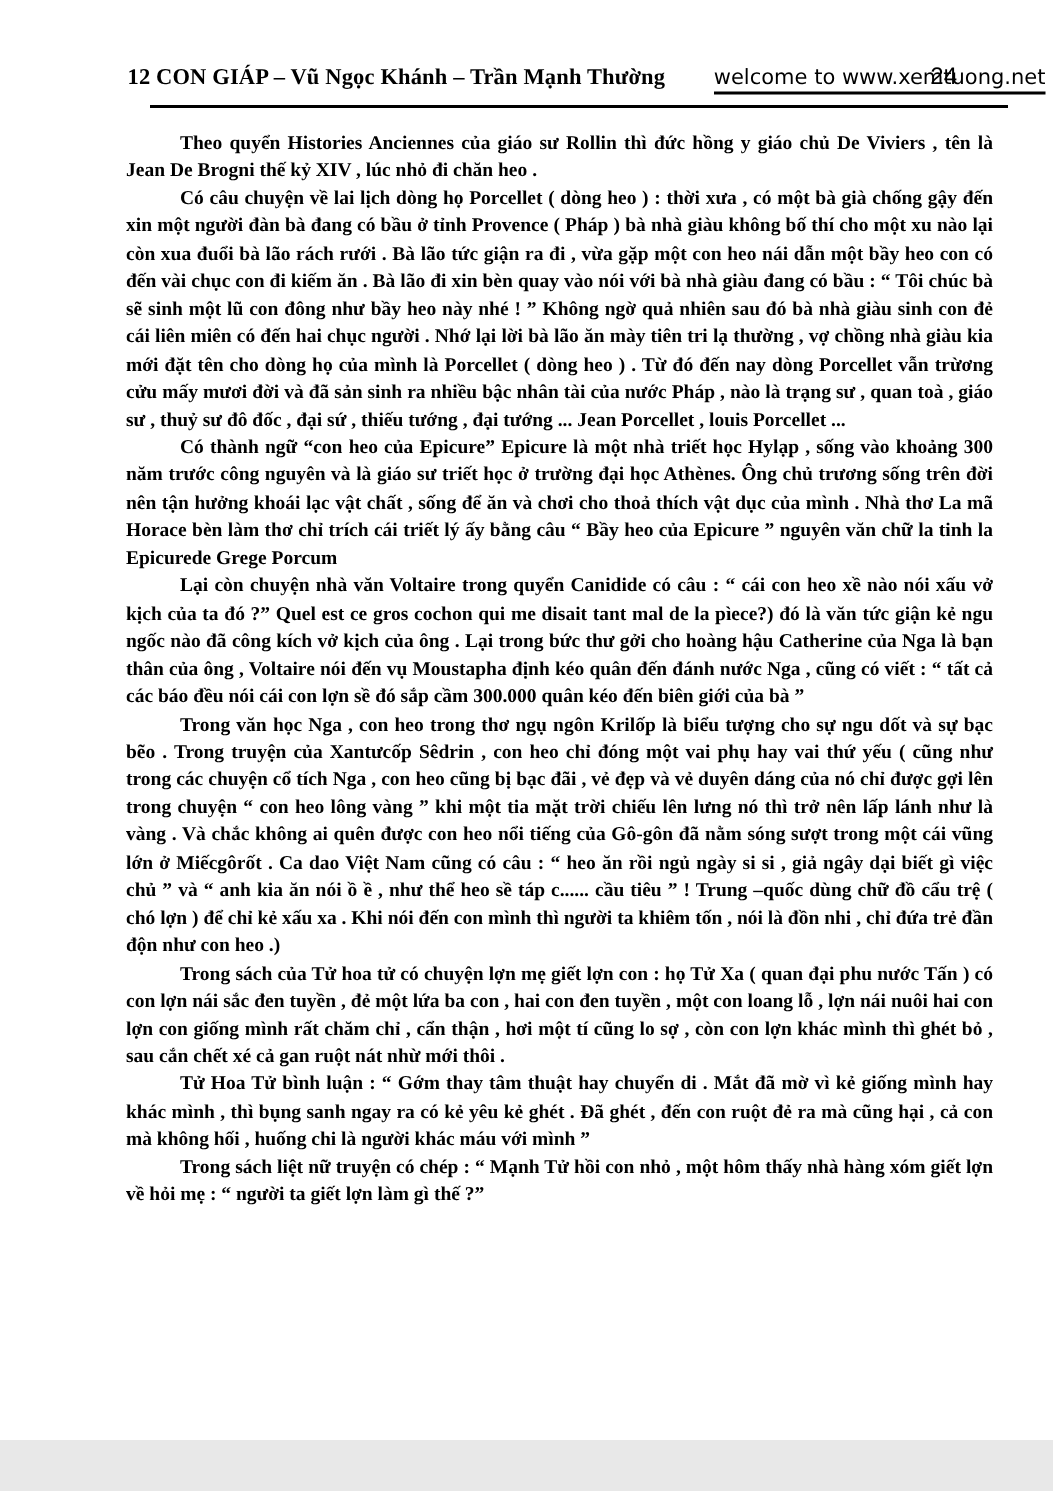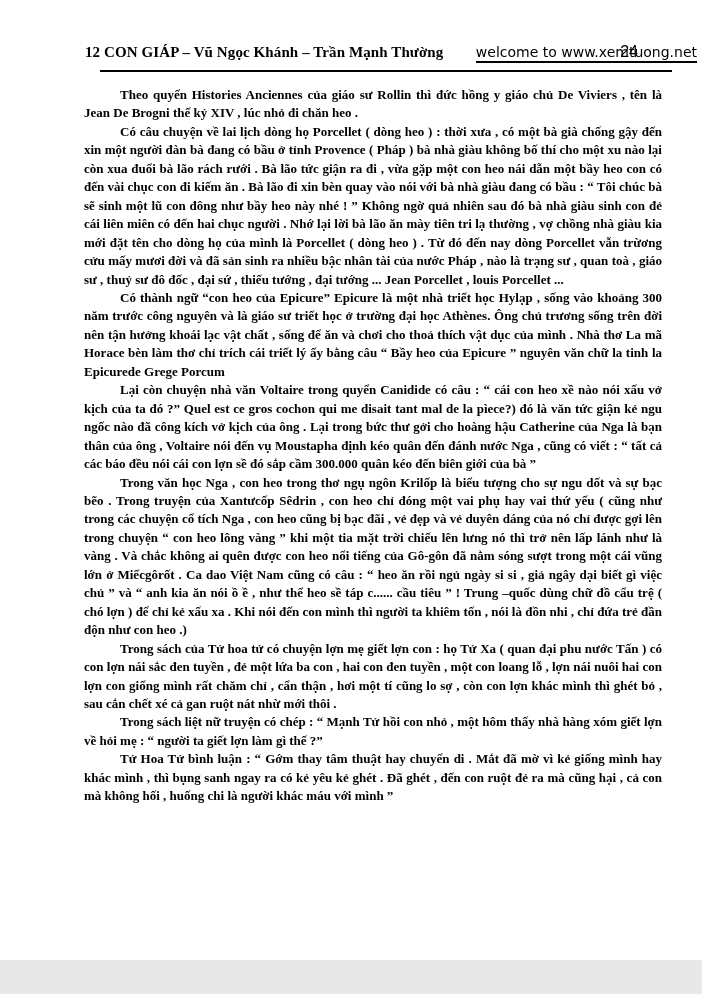--- a/index.html
+++ b/index.html
@@ -74,17 +74,17 @@
 
   <div class="header-rule"></div>
 
   <div class="page-body">
     <p>Theo quyển Histories Anciennes của giáo sư Rollin thì đức hồng y giáo chủ De Viviers , tên là Jean De Brogni thế kỷ XIV , lúc nhỏ đi chăn heo .</p>
     <p>Có câu chuyện về lai lịch dòng họ Porcellet ( dòng heo ) : thời xưa , có một bà già chống gậy đến xin một người đàn bà đang có bầu ở tỉnh Provence ( Pháp ) bà nhà giàu không bố thí cho một xu nào lại còn xua đuổi bà lão rách rưới . Bà lão tức giận ra đi , vừa gặp một con heo nái dẫn một bầy heo con có đến vài chục con đi kiếm ăn . Bà lão đi xin bèn quay vào nói với bà nhà giàu đang có bầu : “ Tôi chúc bà sẽ sinh một lũ con đông như bầy heo này nhé ! ” Không ngờ quả nhiên sau đó bà nhà giàu sinh con đẻ cái liên miên có đến hai chục người . Nhớ lại lời bà lão ăn mày tiên tri lạ thường , vợ chồng nhà giàu kia mới đặt tên cho dòng họ của mình là Porcellet ( dòng heo ) . Từ đó đến nay dòng Porcellet vẫn trừơng cửu mấy mươi đời và đã sản sinh ra nhiều bậc nhân tài của nước Pháp , nào là trạng sư , quan toà , giáo sư , thuỷ sư đô đốc , đại sứ , thiếu tướng , đại tướng ... Jean Porcellet , louis Porcellet ...</p>
     <p>Có thành ngữ “con heo của Epicure” Epicure là một nhà triết học Hylạp , sống vào khoảng 300 năm trước công nguyên và là giáo sư triết học ở trường đại học Athènes. Ông chủ trương sống trên đời nên tận hưởng khoái lạc vật chất , sống để ăn và chơi cho thoả thích vật dục của mình . Nhà thơ La mã Horace bèn làm thơ chỉ trích cái triết lý ấy bằng câu “ Bầy heo của Epicure ” nguyên văn chữ la tinh la Epicurede Grege Porcum</p>
     <p>Lại còn chuyện nhà văn Voltaire trong quyển Canidide có câu : “ cái con heo xề nào nói xấu vở kịch của ta đó ?” Quel est ce gros cochon qui me disait tant mal de la pìece?) đó là văn tức giận kẻ ngu ngốc nào đã công kích vở kịch của ông . Lại trong bức thư gởi cho hoàng hậu Catherine của Nga là bạn thân của ông , Voltaire nói đến vụ Moustapha định kéo quân đến đánh nước Nga , cũng có viết : “ tất cả các báo đều nói cái con lợn sề đó sắp cầm 300.000 quân kéo đến biên giới của bà ”</p>
     <p>Trong văn học Nga , con heo trong thơ ngụ ngôn Krilốp là biểu tượng cho sự ngu dốt và sự bạc bẽo . Trong truyện của Xantưcốp Sêdrin , con heo chỉ đóng một vai phụ hay vai thứ yếu ( cũng như trong các chuyện cổ tích Nga , con heo cũng bị bạc đãi , vẻ đẹp và vẻ duyên dáng của nó chỉ được gợi lên trong chuyện “ con heo lông vàng ” khi một tia mặt trời chiếu lên lưng nó thì trở nên lấp lánh như là vàng . Và chắc không ai quên được con heo nổi tiếng của Gô-gôn đã nằm sóng sượt trong một cái vũng lớn ở Miếcgôrốt . Ca dao Việt Nam cũng có câu : “ heo ăn rồi ngủ ngày si si , giả ngây dại biết gì việc chủ ” và “ anh kia ăn nói ồ ề , như thể heo sề táp c...... cầu tiêu ” ! Trung –quốc dùng chữ đồ cẩu trệ ( chó lợn ) để chỉ kẻ xấu xa . Khi nói đến con mình thì người ta khiêm tốn , nói là đồn nhi , chỉ đứa trẻ đần độn như con heo .)</p>
     <p>Trong sách của Tử hoa tử có chuyện lợn mẹ giết lợn con : họ Tử Xa ( quan đại phu nước Tấn ) có con lợn nái sắc đen tuyền , đẻ một lứa ba con , hai con đen tuyền , một con loang lỗ , lợn nái nuôi hai con lợn con giống mình rất chăm chỉ , cẩn thận , hơi một tí cũng lo sợ , còn con lợn khác mình thì ghét bỏ , sau cắn chết xé cả gan ruột nát nhừ mới thôi .</p>
+    <p>Tử Hoa Tử bình luận : “ Gớm thay tâm thuật hay chuyển di . Mắt đã mờ vì kẻ giống mình hay khác mình , thì bụng sanh ngay ra có kẻ yêu kẻ ghét . Đã ghét , đến con ruột đẻ ra mà cũng hại , cả con mà không hối , huống chi là người khác máu với mình ”</p>
     <p>Trong sách liệt nữ truyện có chép : “ Mạnh Tử hồi con nhỏ , một hôm thấy nhà hàng xóm giết lợn về hỏi mẹ : “ người ta giết lợn làm gì thế ?”</p>
-    <p>Tử Hoa Tử bình luận : “ Gớm thay tâm thuật hay chuyển di . Mắt đã mờ vì kẻ giống mình hay khác mình , thì bụng sanh ngay ra có kẻ yêu kẻ ghét . Đã ghét , đến con ruột đẻ ra mà cũng hại , cả con mà không hối , huống chi là người khác máu với mình ”</p>
   </div>
 
 </div>
 
 </body></html>

